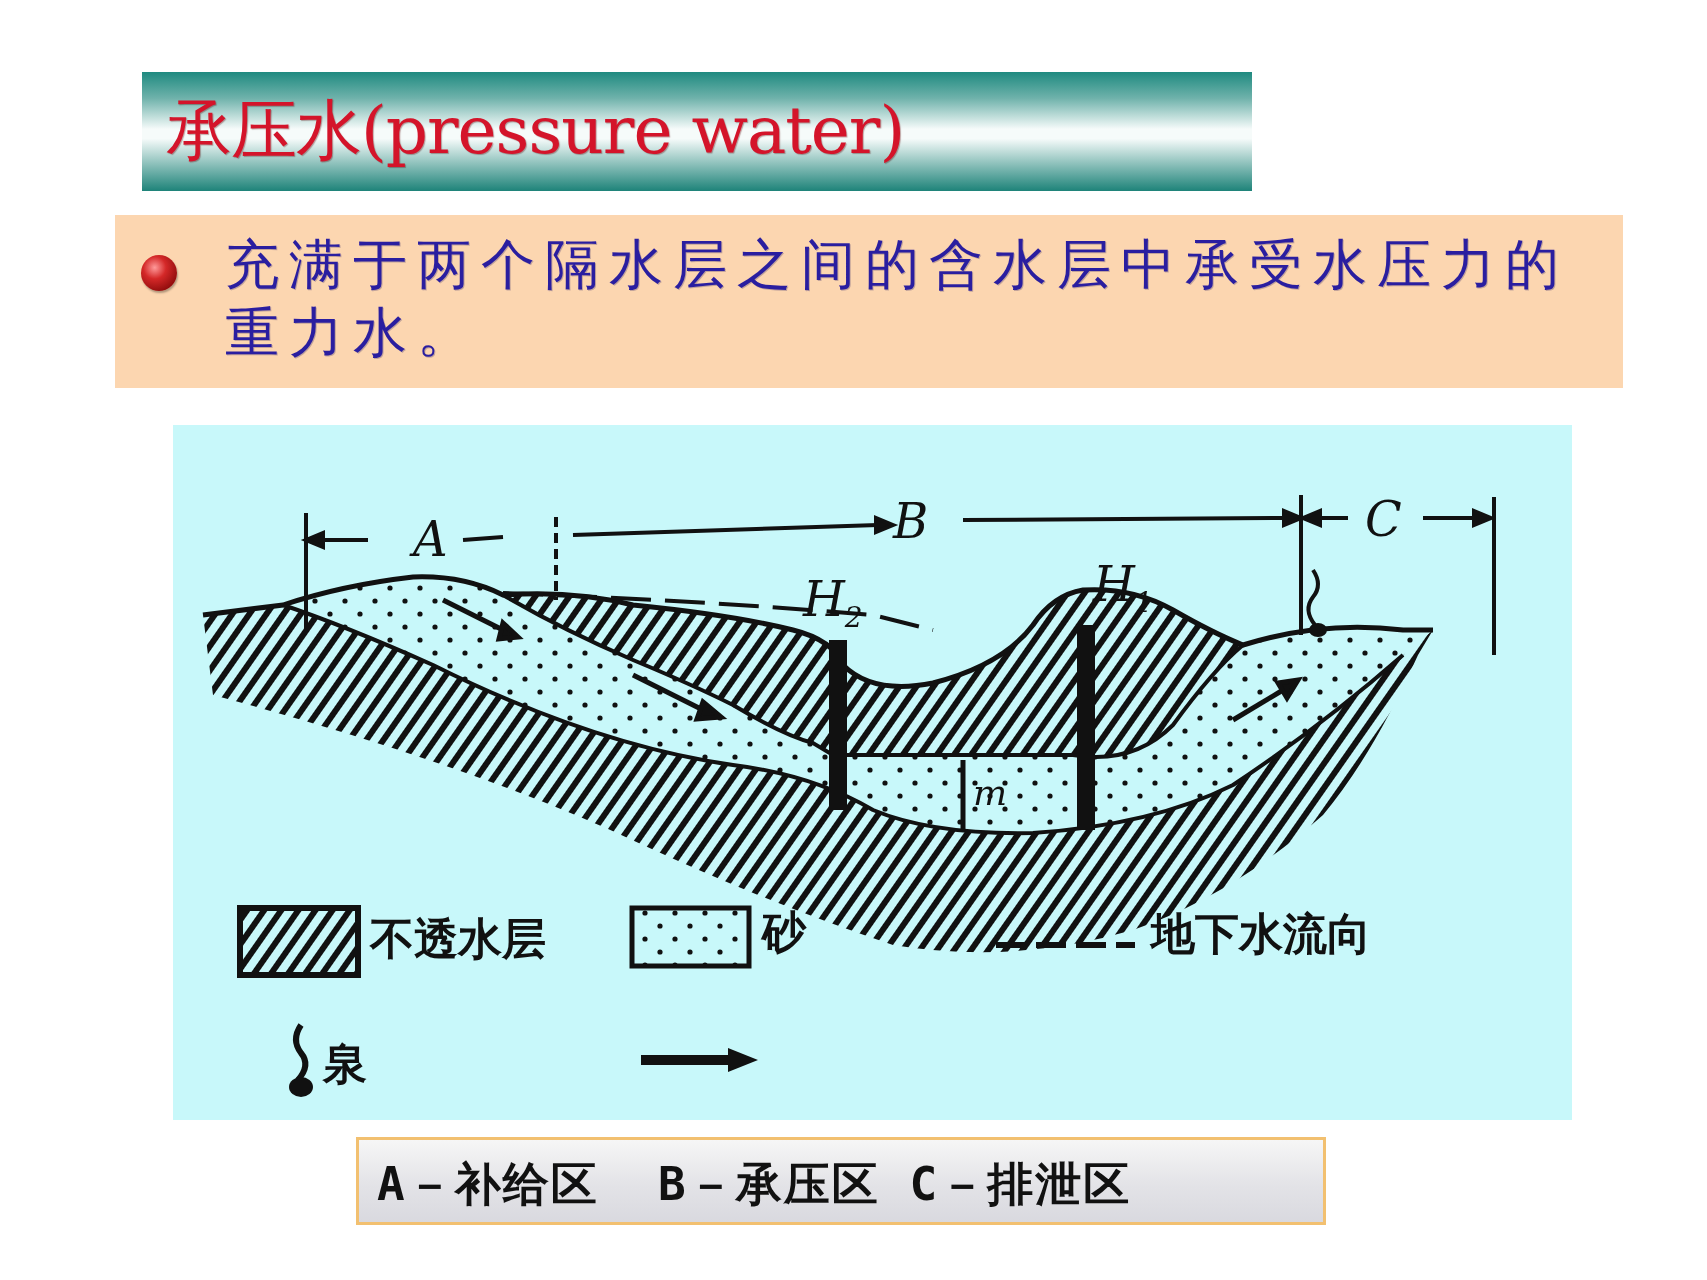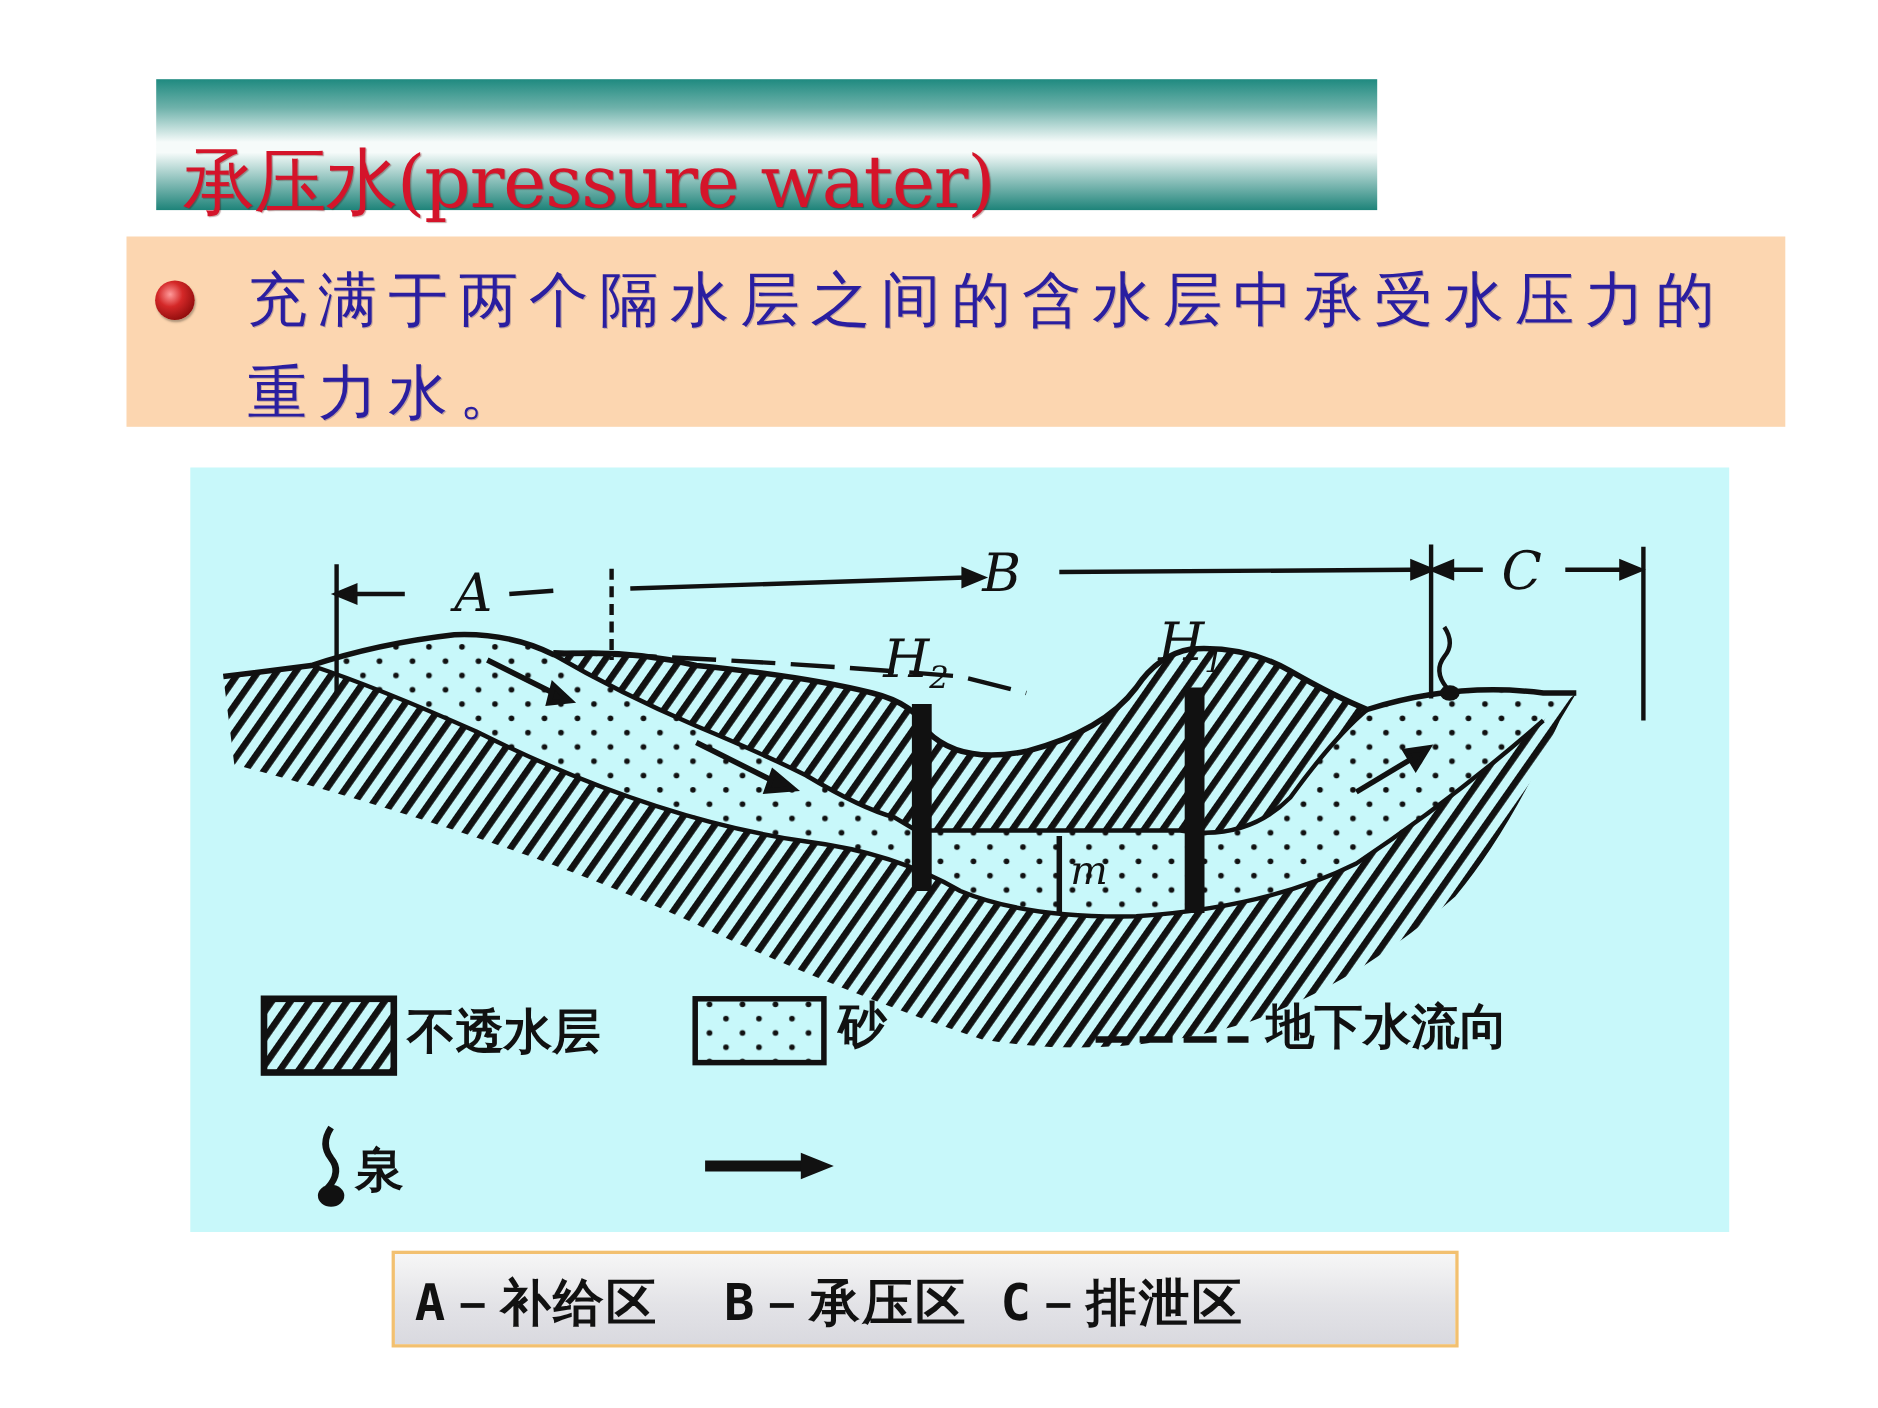--- a/index.html
+++ b/index.html
@@ -11,35 +11,34 @@
   .title-bar {
     position: absolute; left: 142px; top: 72px; width: 1110px; height: 119px;
     background: linear-gradient(to bottom, #1f8a80 0%, #6fb2ab 22%, #f6fbfa 48%, #f6fbfa 56%, #7fb9b3 80%, #1e8379 100%);
   }
   .title-text {
     position: absolute; left: 24px; top: 14px;
     font-family: "DejaVu Serif", "Liberation Serif", serif;
     font-size: 66px; color: #d4142a; letter-spacing: -1px;
     text-shadow: 1px 1px 1px rgba(90,0,0,0.35);
     white-space: nowrap;
-    margin-top: 35px;
   }
   .def-box {
     position: absolute; left: 115px; top: 215px; width: 1508px; height: 173px;
     background: #fcd6b0;
   }
   .bullet {
     position: absolute; left: 26px; top: 40px; width: 36px; height: 36px; border-radius: 50%;
     background: radial-gradient(circle at 38% 35%, #ff9a9a 0%, #d42828 35%, #8a0a0a 80%, #5a0000 100%);
     box-shadow: 1px 2px 2px rgba(0,0,0,0.3);
   }
   .def-text {
     position: absolute; left: 110px; top: 16px; width: 1350px;
     font-family: "DejaVu Sans", sans-serif;
-    font-size: 54px; line-height: 84px; color: #2a1ea0; letter-spacing: 10px;
+    font-size: 54px; line-height: 68px; color: #2a1ea0; letter-spacing: 10px;
     text-shadow: 1px 1px 0 rgba(20,10,90,0.25);
   }
   .diagram-panel {
     position: absolute; left: 173px; top: 425px; width: 1399px; height: 695px;
     background: #c8f8fa;
   }
   .diagram-panel svg { position: absolute; left: 0; top: 0; }
   .dg-label {
     position: absolute; font-family: "DejaVu Serif", serif; font-style: italic;
     font-size: 48px; color: #111; line-height: 1;
@@ -146,21 +145,21 @@
         <polygon points="585,635 555,623 555,647" fill="#111"></polygon>
       </g>
     </g>
   </svg>
 
   <div class="dg-label" style="left:240px; top:90px;">A</div>
   <div class="dg-label" style="left:720px; top:72px;">B</div>
   <div class="dg-label" style="left:1192px; top:70px;">C</div>
 
   <div class="dg-label" style="left:630px; top:150px;"><span>H</span><sub>2</sub></div>
-  <div class="dg-label" style="left:880px; top:135px;"><span>H</span><sub>1</sub></div>
+  <div class="dg-label" style="left:920px; top:135px;"><span>H</span><sub>1</sub></div>
   <div class="dg-label" style="left:800px; top:350px; font-size:36px;">m</div>
 
   <div class="legend-text" style="left:197px; top:495px;">不透水层</div>
   <div class="legend-text" style="left:589px; top:488px;">砂</div>
   <div class="legend-text" style="left:978px; top:490px;">地下水流向</div>
   <div class="legend-text" style="left:150px; top:620px;">泉</div>
 </div>
 
 <div class="caption-box">
   <div class="caption-text">A－补给区  B－承压区 C－排泄区</div>

